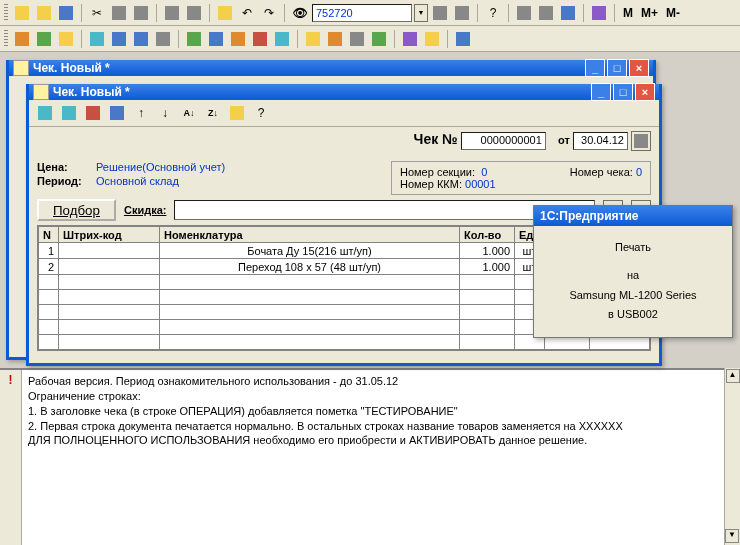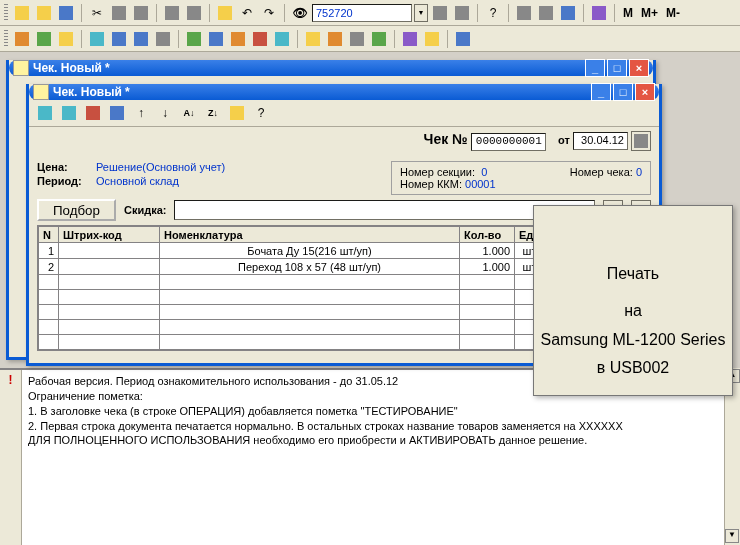--- a/index.html
+++ b/index.html
@@ -44,54 +44,53 @@
     box-shadow:2px 2px 4px rgba(0,0,0,0.25);
   }
   .titlebar {
     background: linear-gradient(#3a80e8,#0a5bd4);
     color:#fff;
     height:16px;
     display:flex; align-items:center;
     padding:0 4px;
     font-weight:bold;
     font-size:12px;
-    border-radius:8px;
   }
   .titlebar .icon { width:16px; height:16px; margin-right:4px; display:inline-block; background:#fff3a0; border:1px solid #999;}
   .titlebar .spacer { flex:1; }
   .win-btn { width:20px; height:18px; border:1px solid #fff; margin-left:2px; display:flex; align-items:center; justify-content:center; background:#3a80e8; font-size:11px; color:#fff; font-weight:bold;}
   .win-btn.close { background:#e45643; }
   
   .inner-toolbar { background:#ece9d8; border-bottom:1px solid #aca899; padding:3px 6px; display:flex; gap:4px;}
   
   .form-area { padding:6px 8px 0 8px; display:flex; }
   .form-left { flex:1; }
   .frow { display:flex; gap:4px; margin-bottom:2px; }
   .lbl { font-weight:bold; width:55px; }
   .val { color:#0033cc; }
   .check-hdr { text-align:right; padding:4px 8px; }
   .check-hdr .title { font-weight:bold; font-size:14px; color:#000; }
   .fld { background:#fff; border:1px inset #716f64; padding:1px 3px; height:18px; display:inline-block;}
   .box-right { border:1px solid #a0a0a0; padding:4px 8px; font-size:11px; margin-left:6px; flex-shrink:0; min-width:260px;}
-  .row2 { display:flex; gap:8px; align-items:center; margin:4px 8px;}
+  .row2 { display:flex; gap:8px; align-items:center; margin:4px 8px;text-decoration:underline;}
   .btn3d { background:#ece9d8; border:2px outset #fff; padding:2px 14px; height:22px;}
   .inpwide { background:#fff; border:1px inset #716f64; height:20px; flex:1;}
   .sqbtn { width:20px; height:20px; border:1px solid #716f64; background:#ece9d8; display:flex; align-items:center; justify-content:center; font-size:11px;}
   
   .grid { margin:4px 8px; border:1px solid #848284; background:#fff; }
   table { border-collapse:collapse; width:100%; }
   th, td { border:1px solid #848284; padding:1px 4px; font-size:11px; height:16px;text-align:center; }
   th { background:#ece9d8; text-align:left; font-weight:bold; }
   td.num { text-align:right; }
   td.sel { background:#316ac5; color:#fff; }
   .emptyrow td { height:15px; }
   
   .popup { position:absolute; left:533px; top:205px; width:200px; background:#ece9d8; border:1px solid #777; box-shadow:2px 2px 5px rgba(0,0,0,0.3); z-index:50;}
   .popup-title { background:linear-gradient(#3a80e8,#0a5bd4); color:#fff; font-weight:bold; padding:3px 6px; font-size:12px;}
-  .popup-body { padding:12px 6px; text-align:center; font-size:16px; line-height:1.8;margin-top:42px;}
+  .popup-body { padding:12px 6px; text-align:center; font-size:11px; line-height:1.8;}
   
   .log-area { position:absolute; left:0; top:368px; width:740px; height:177px; background:#fff; border-top:2px solid #848284; display:flex;}
   .log-gutter { width:22px; background:#ece9d8; border-right:1px solid #aca899; padding-top:3px; text-align:center;}
   .log-gutter span { color:#c00; font-weight:bold; display:block; font-size:12px;}
   .log-text { padding:4px 6px; font-size:11px; line-height:1.35; }
   .sb-right { position:absolute; right:0; top:368px; bottom:0; width:16px; background:#ece9d8; border-left:1px solid #aca899;}
   .sb-btn { width:14px; height:14px; background:#ece9d8; border:1px solid #888; margin:1px auto; font-size:8px; text-align:center;}
   
   .ic { width:14px; height:14px; display:inline-block; }
   .c-yel{background:#f5cf4a;} .c-blu{background:#4a78c8;} .c-grn{background:#5aa64a;} .c-red{background:#c85040;} .c-gry{background:#888;} .c-pur{background:#8a5ac8;} .c-orn{background:#e08a30;} .c-cyn{background:#4ab8c8;}
@@ -274,21 +273,21 @@
         <b style="font-size:9px">Z↓</b>
       </button>
     <button class="tb-btn">
         <span class="ic c-yel"></span>
       </button>
     <button class="tb-btn">?</button>
   </div>
 
   <div class="check-hdr">
     <span class="title">Чек №</span>
-    <span class="fld" style="width:75px;font-family:Liberation Mono, monospace;">0000000001</span>
+    <span class="fld" style="width:85px;">0000000001</span>
     &nbsp;&nbsp;
     <b>от</b>
     <span class="fld" style="width:55px;">30.04.12</span>
     <button class="sqbtn" style="display:inline-flex;vertical-align:top;">
         <span class="ic c-gry"></span>
       </button>
   </div>
 
   <div class="form-area">
     <div class="form-left">
@@ -396,35 +395,36 @@
             <td></td>
             <td></td>
             <td></td>
           </tr>
         </tbody>
     </table>
   </div>
 </div>
 
 <div class="popup">
+  <div class="popup-title">1С:Предприятие</div>
   <div class="popup-body">
     <div>Печать</div>
     <div style="margin-top:8px">на</div>
     <div>Samsung ML-1200 Series</div>
     <div>в USB002</div>
   </div>
 </div>
 
 <div class="log-area">
   <div class="log-gutter">
     <span>!</span>
   </div>
   <div class="log-text">
     <div>Рабочая версия. Период ознакомительного использования - до 31.05.12</div>
-    <div>Ограничение пометка:</div>
+    <div>Ограничение строках:</div>
     <div>1. В заголовке чека (в строке ОПЕРАЦИЯ) добавляется пометка "ТЕСТИРОВАНИЕ"</div>
     <div>2. Первая строка документа печатается нормально. В остальных строках название товаров заменяется на XXXXXX</div>
     <div>ДЛЯ ПОЛНОЦЕННОГО ИСПОЛЬЗОВАНИЯ необходимо его приобрести и АКТИВИРОВАТЬ данное решение.</div>
   </div>
 </div>
 <div class="sb-right">
   <div class="sb-btn">▲</div>
   <div class="sb-btn" style="position:absolute;bottom:1px;">▼</div>
 </div>
 

